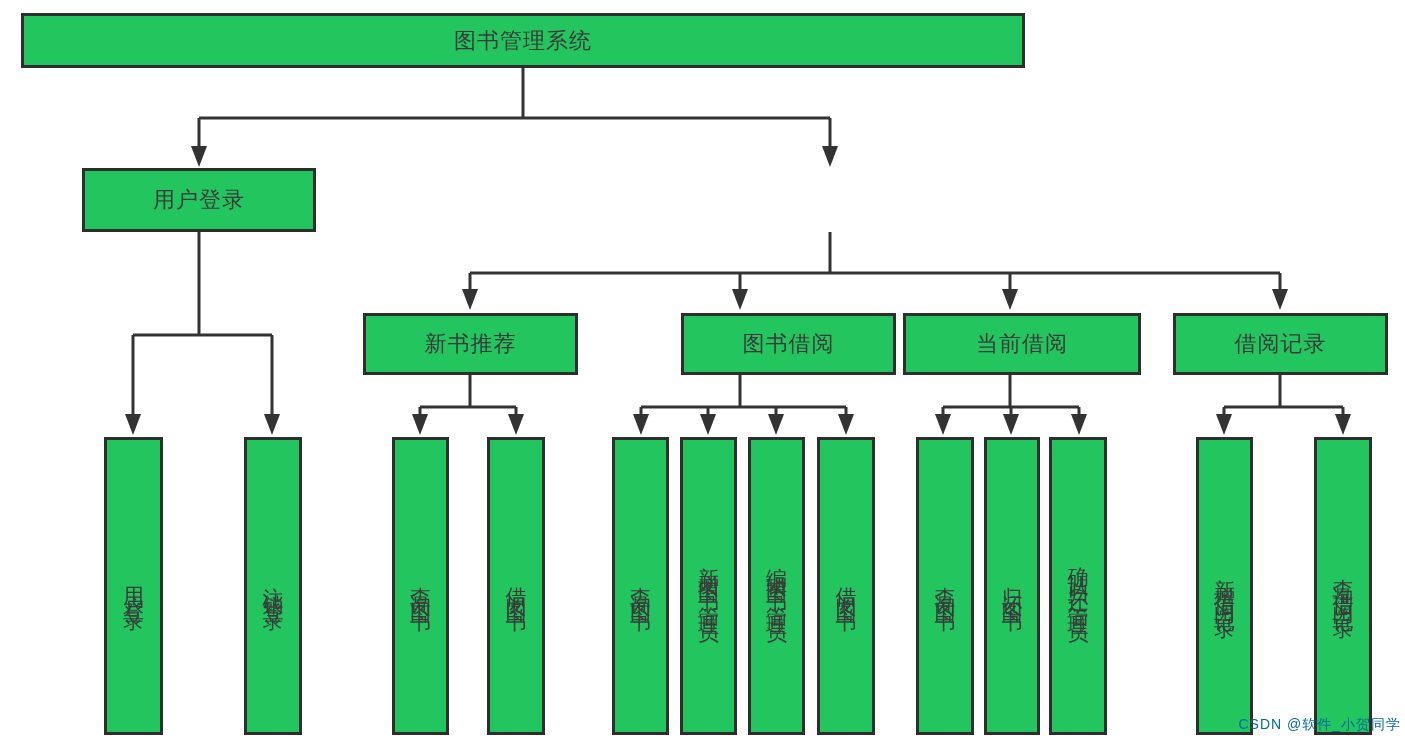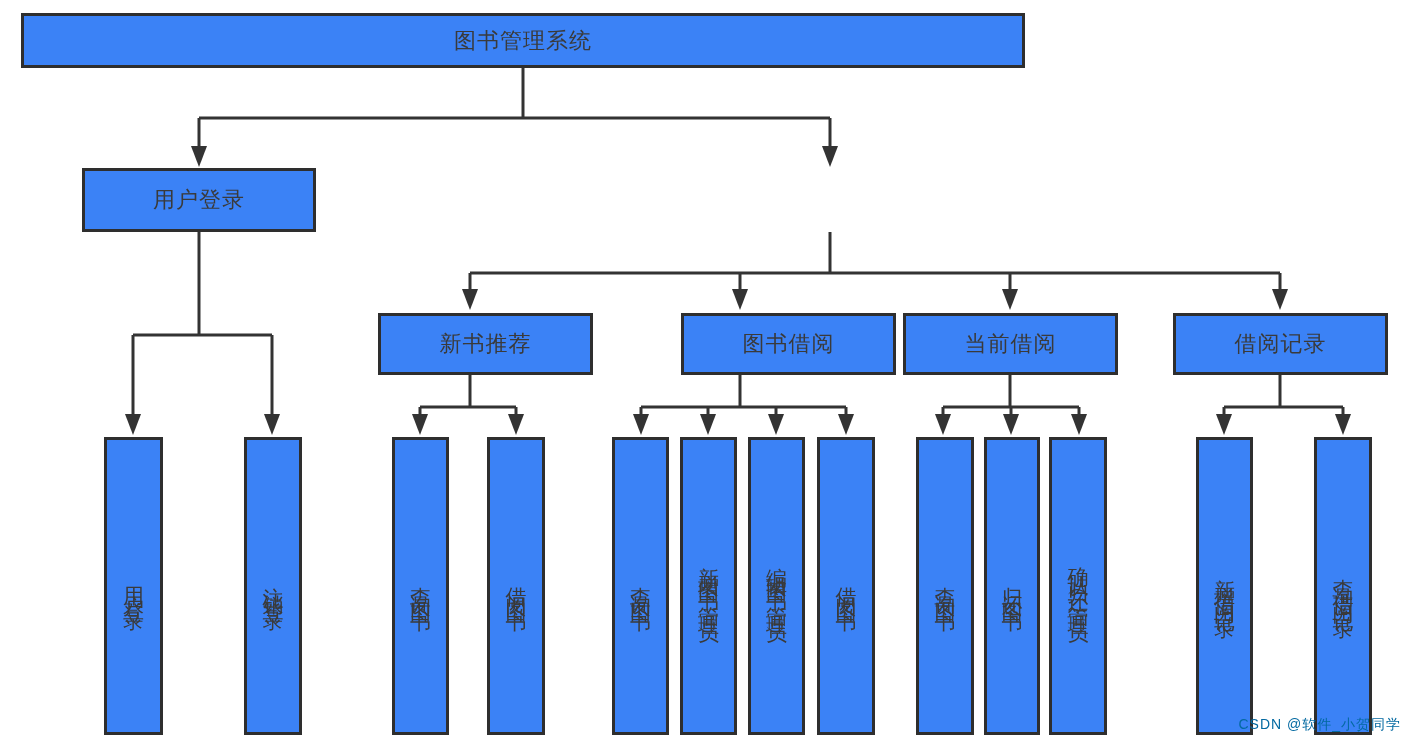--- a/index.html
+++ b/index.html
@@ -19,21 +19,21 @@
     position: absolute;
     left: 0;
     top: 0;
     width: 1405px;
     height: 747px;
   }
   .node {
     position: absolute;
     box-sizing: border-box;
     border: 3px solid #2e2e2e;
-    background: #3b82f6;
+    background: #22c55e;
     color: #3a3a3a;
     display: flex;
     align-items: center;
     justify-content: center;
     text-align: center;
   }
   .node.h {
     font-size: 22px;
     letter-spacing: 1px;
     white-space: nowrap;
@@ -123,23 +123,23 @@
       <polygon points="1071,414 1087,414 1079,435"></polygon>
       <polygon points="1216,414 1232,414 1224,435"></polygon>
       <polygon points="1335,414 1351,414 1343,435"></polygon>
     </g>
   </svg>
 
   <div class="node h" style="left:21px; top:13px; width:1004px; height:55px;">图书管理系统</div>
 
   <div class="node h" style="left:82px; top:168px; width:234px; height:64px;">用户登录</div>
 
-  <div class="node h" style="left:363px; top:313px; width:215px; height:62px;margin-left:15px;">新书推荐</div>
+  <div class="node h" style="left:363px; top:313px; width:215px; height:62px;">新书推荐</div>
   <div class="node h" style="left:633px; top:313px; width:215px; height:62px;margin-left:48px;">图书借阅</div>
-  <div class="node h" style="left:903px; top:313px; width:215px; height:62px;">当前借阅</div>
+  <div class="node h" style="left:903px; top:313px; width:238px; height:62px;">当前借阅</div>
   <div class="node h" style="left:1173px; top:313px; width:215px; height:62px;">借阅记录</div>
 
   <div class="node v" style="left:104px; top:437px; width:59px; height:298px;">用户登录</div>
   <div class="node v" style="left:244px; top:437px; width:58px; height:298px;">注销登录</div>
 
   <div class="node v" style="left:392px; top:437px; width:57px; height:298px;">查询图书</div>
   <div class="node v" style="left:487px; top:437px; width:58px; height:298px;">借阅图书</div>
 
   <div class="node v" style="left:612px; top:437px; width:57px; height:298px;">查询图书</div>
   <div class="node v" style="left:680px; top:437px; width:57px; height:298px;">新增图书（管理员）</div>

